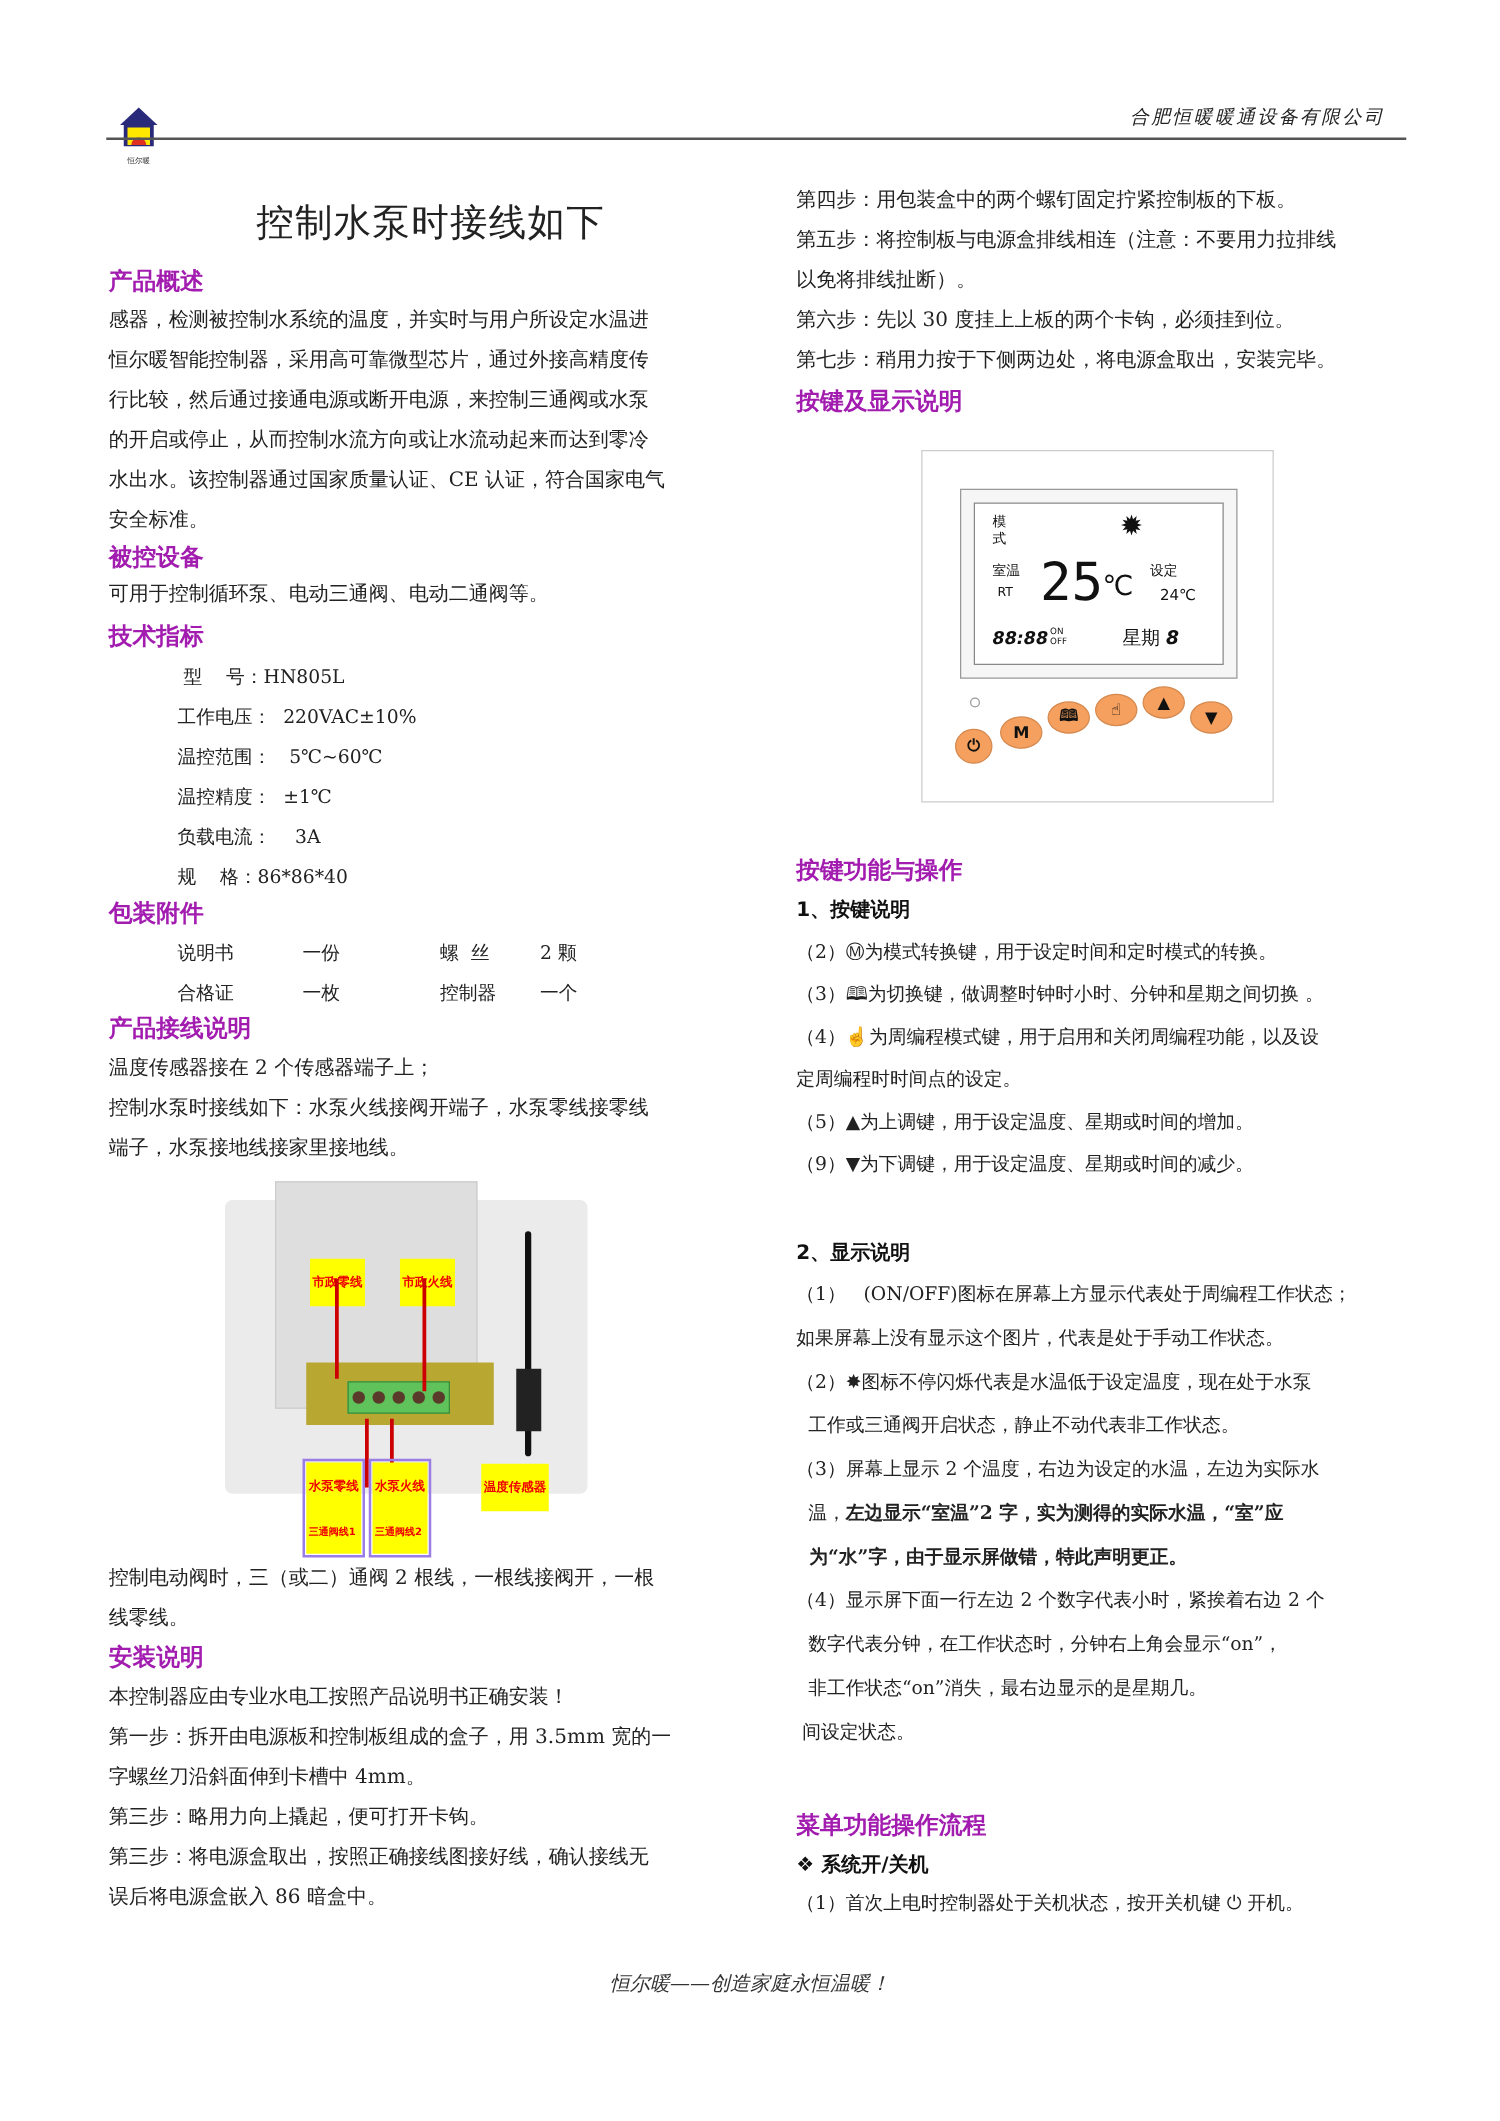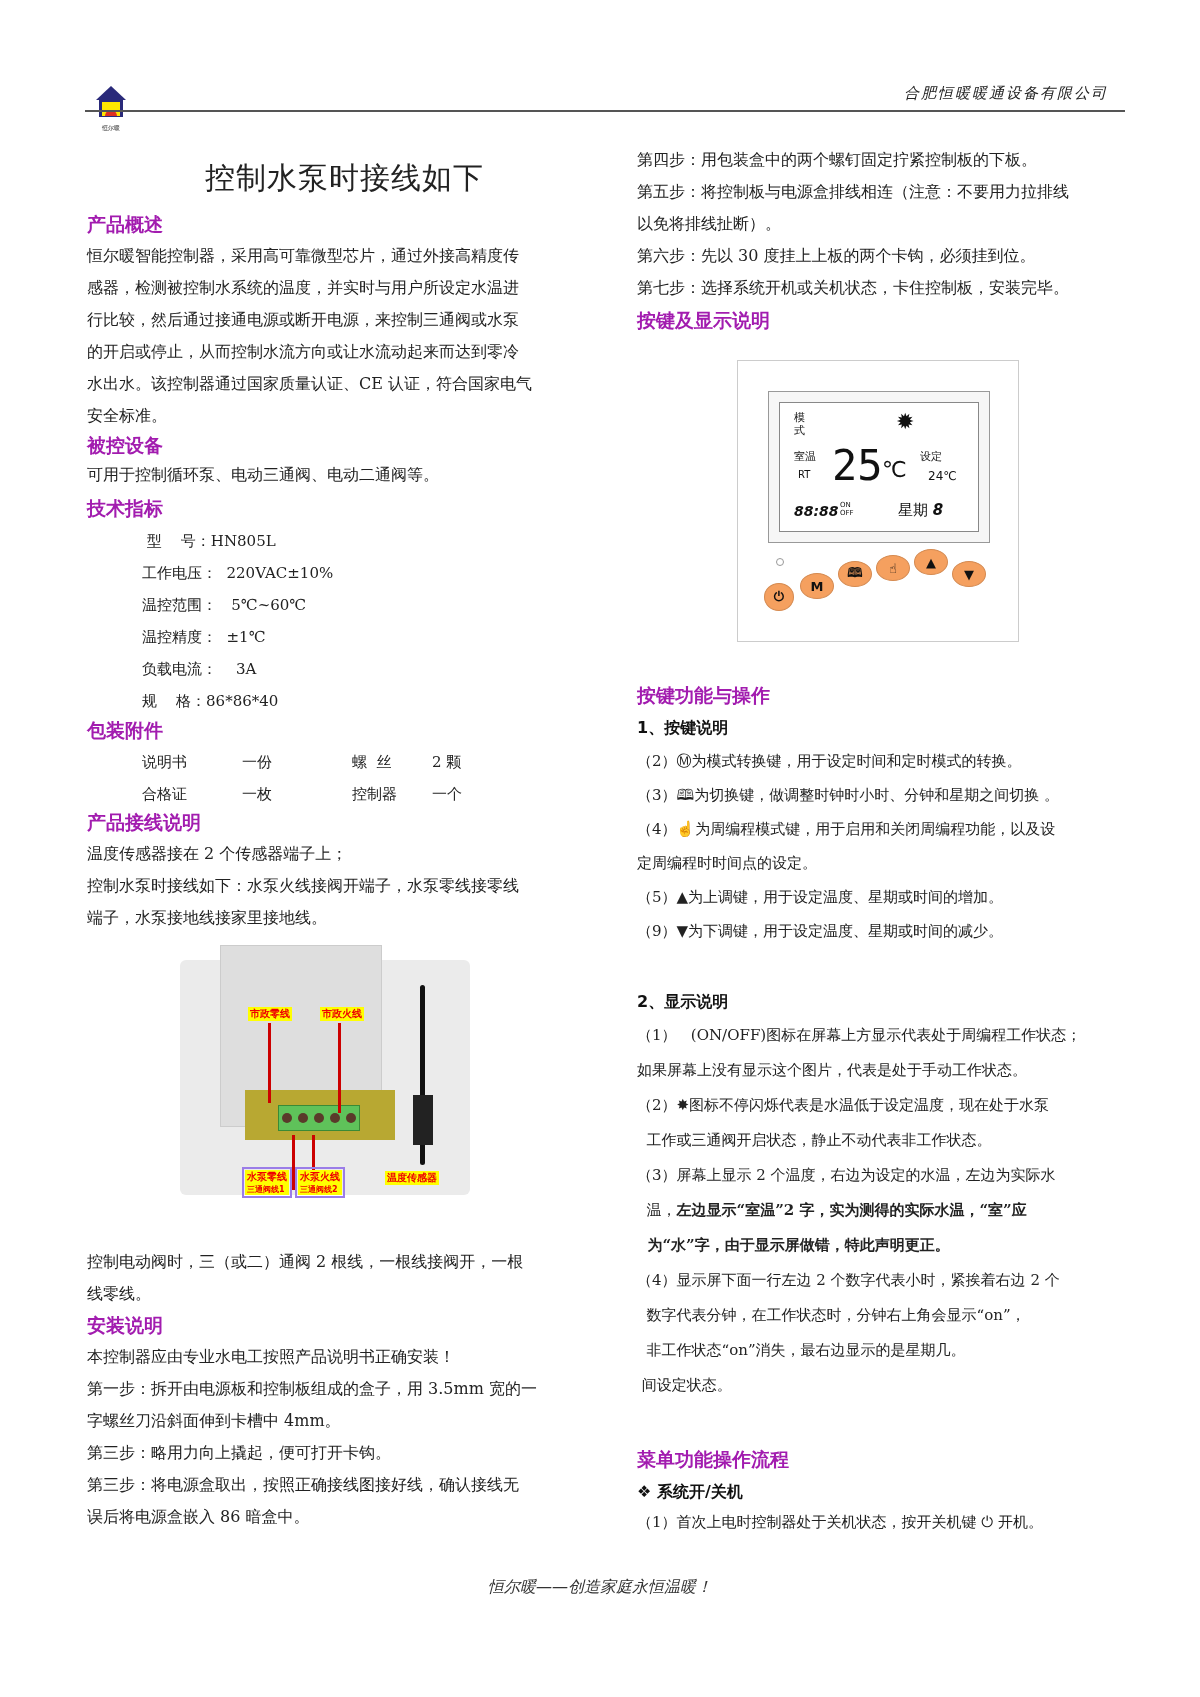--- a/index.html
+++ b/index.html
@@ -13,21 +13,21 @@
   .h { font-family:"DejaVu Sans","Liberation Sans",sans-serif; font-weight:bold; font-size:19px; color:#a21caf; }
   .h2 { font-family:"DejaVu Sans","Liberation Sans",sans-serif; font-weight:bold; font-size:16px; color:#111; }
   .p { font-size:16px; line-height:32px; color:#222; white-space:nowrap; }
   .col-l { left:87px; width:500px; }
   .col-r { left:601px; width:500px;margin-left:36px; }
   .spec { font-size:15px; }
   .bold { font-weight:bold; }
   .footer { left:0; width:1200px; top:1577px; text-align:center; font-size:16px; font-style:italic; color:#333; }
   
   .photo { left:180px; top:945px; width:290px; height:260px; }
-  .tag { position:absolute; font-family:"DejaVu Sans",sans-serif; font-weight:bold; font-size:10px; color:#e00; background:#ff0; padding:0 2px; }
+  .tag { position:absolute; font-family:"DejaVu Sans",sans-serif; font-weight:bold; font-size:10px; color:#e00; background:#ff0; padding:12px 2px; }
   .tagbox { position:absolute; border:2px solid #9b7de8; padding:1px; }
   
   .ctrl { left:737px; top:360px; width:280px; height:280px; border:1px solid #ccc; background:#fff; }
   .lcd-outer { position:absolute; left:30px; top:30px; width:220px; height:150px; border:1px solid #999; background:#f6f6f6; }
   .lcd-inner { position:absolute; left:10px; top:10px; width:198px; height:128px; border:1px solid #888; background:#fff; }
   .lcd-txt { position:absolute; font-family:"DejaVu Sans",sans-serif; color:#111; }
   .btn { position:absolute; width:32px; height:24px; border-radius:50%; background:#f5a05f; border:1px solid #d58a50;
          display:flex; align-items:center; justify-content:center; font-family:"DejaVu Sans",sans-serif; font-weight:bold; font-size:13px; color:#111; }
 </style>
 </head>
@@ -42,22 +42,22 @@
   </svg>
   <div style="font-size:6px;text-align:center;margin-top:-4px;font-family:'DejaVu Sans',sans-serif;">恒尔暖</div>
 </div>
 <div class="abs company">合肥恒暖暖通设备有限公司</div>
 <div class="abs header-line"></div>
 
 <div class="abs title">控制水泵时接线如下</div>
 
 <div class="abs col-l h" style="top:212px;">产品概述</div>
 <div class="abs col-l p" style="top:240px;">
+  <div>感器，检测被控制水系统的温度，并实时与用户所设定水温进</div>
   <div>恒尔暖智能控制器，采用高可靠微型芯片，通过外接高精度传</div>
-  <div>感器，检测被控制水系统的温度，并实时与用户所设定水温进</div>
   <div>行比较，然后通过接通电源或断开电源，来控制三通阀或水泵</div>
   <div>的开启或停止，从而控制水流方向或让水流动起来而达到零冷</div>
   <div>水出水。该控制器通过国家质量认证、CE 认证，符合国家电气</div>
   <div>安全标准。</div>
 </div>
 
 <div class="abs col-l h" style="top:433px;">被控设备</div>
 <div class="abs col-l p" style="top:459px;">可用于控制循环泵、电动三通阀、电动二通阀等。</div>
 
 <div class="abs col-l h" style="top:496px;">技术指标</div>
@@ -130,21 +130,21 @@
   <div>第三步：略用力向上撬起，便可打开卡钩。</div>
   <div>第三步：将电源盒取出，按照正确接线图接好线，确认接线无</div>
   <div>误后将电源盒嵌入 86 暗盒中。</div>
 </div>
 
 <div class="abs col-r p" style="top:144px;">
   <div>第四步：用包装盒中的两个螺钉固定拧紧控制板的下板。</div>
   <div>第五步：将控制板与电源盒排线相连（注意：不要用力拉排线</div>
   <div>以免将排线扯断）。</div>
   <div>第六步：先以 30 度挂上上板的两个卡钩，必须挂到位。</div>
-  <div>第七步：选择系统开机或关机状态，卡住控制板，安装完毕。</div>
+  <div>第七步：稍用力按于下侧两边处，将电源盒取出，安装完毕。</div>
 </div>
 <div class="abs col-r h" style="top:308px;">按键及显示说明</div>
 
 <div class="abs ctrl">
   <div class="lcd-outer">
     <div class="lcd-inner">
       <div class="lcd-txt" style="left:14px;top:8px;font-size:11px;white-space:pre;line-height:13px;">模
 式</div>
       <div class="lcd-txt" style="left:116px;top:6px;font-size:22px;">✹</div>
       <div class="lcd-txt" style="left:14px;top:46px;font-size:11px;">室温</div>

